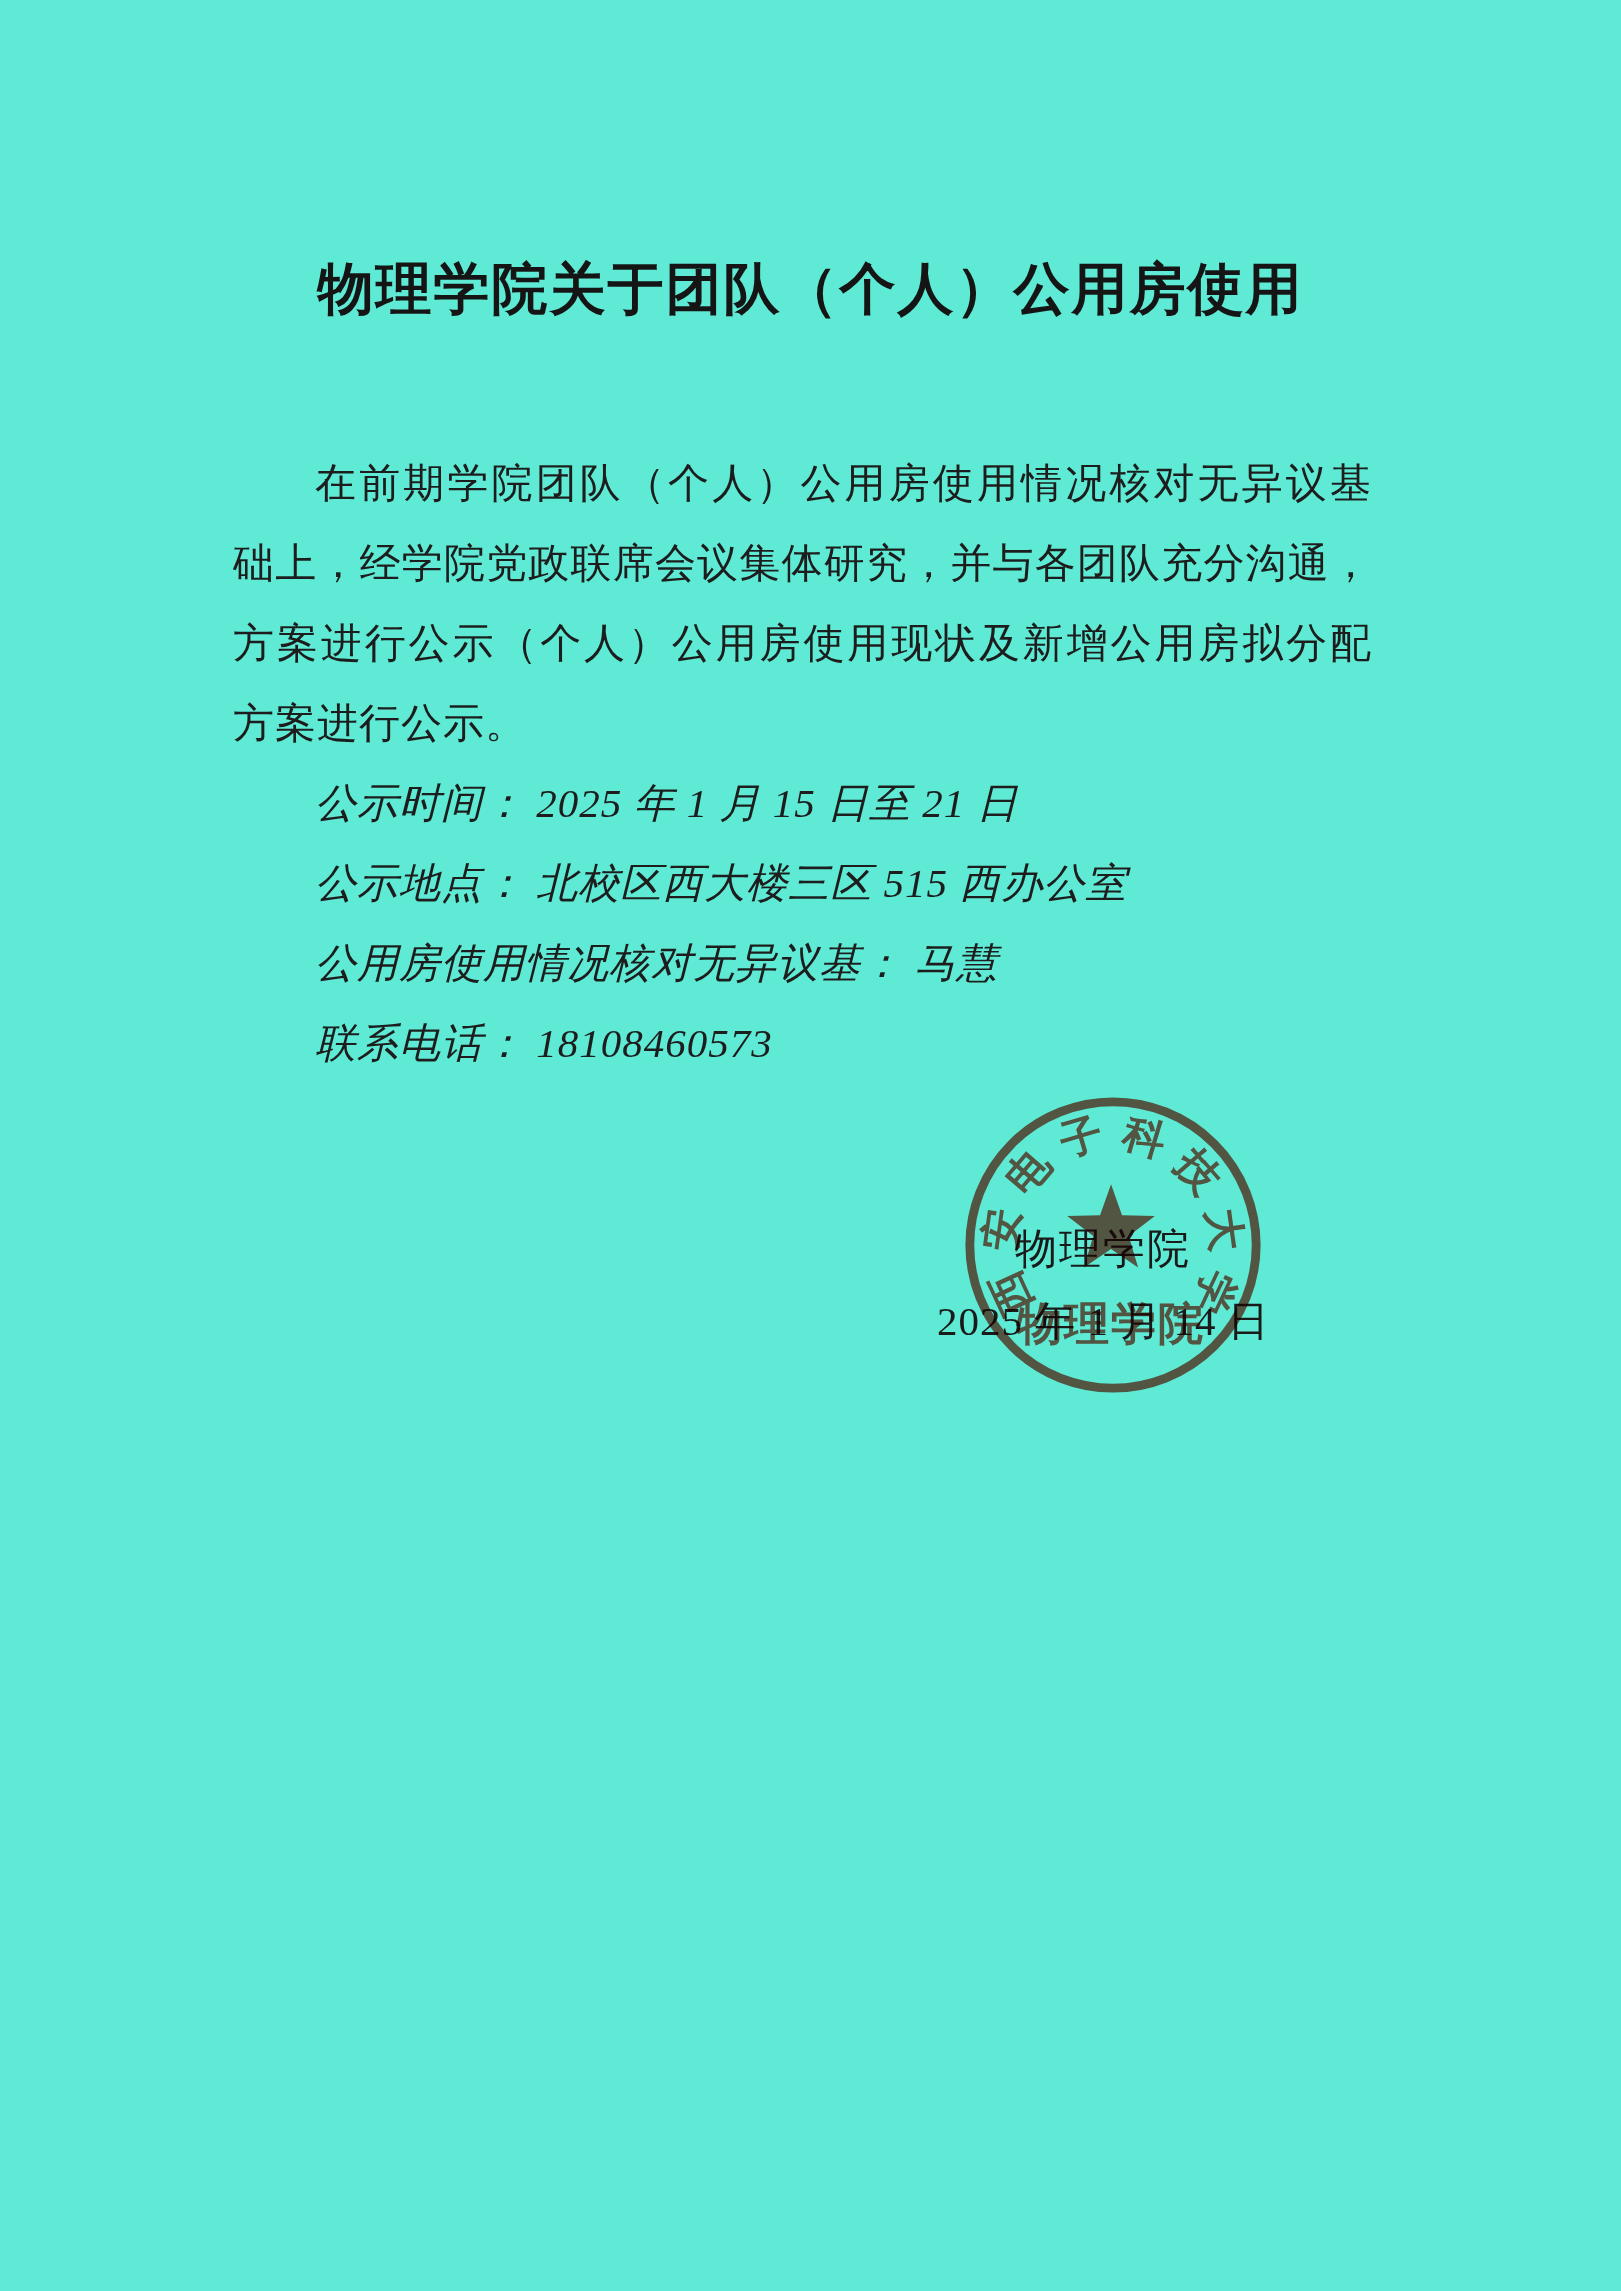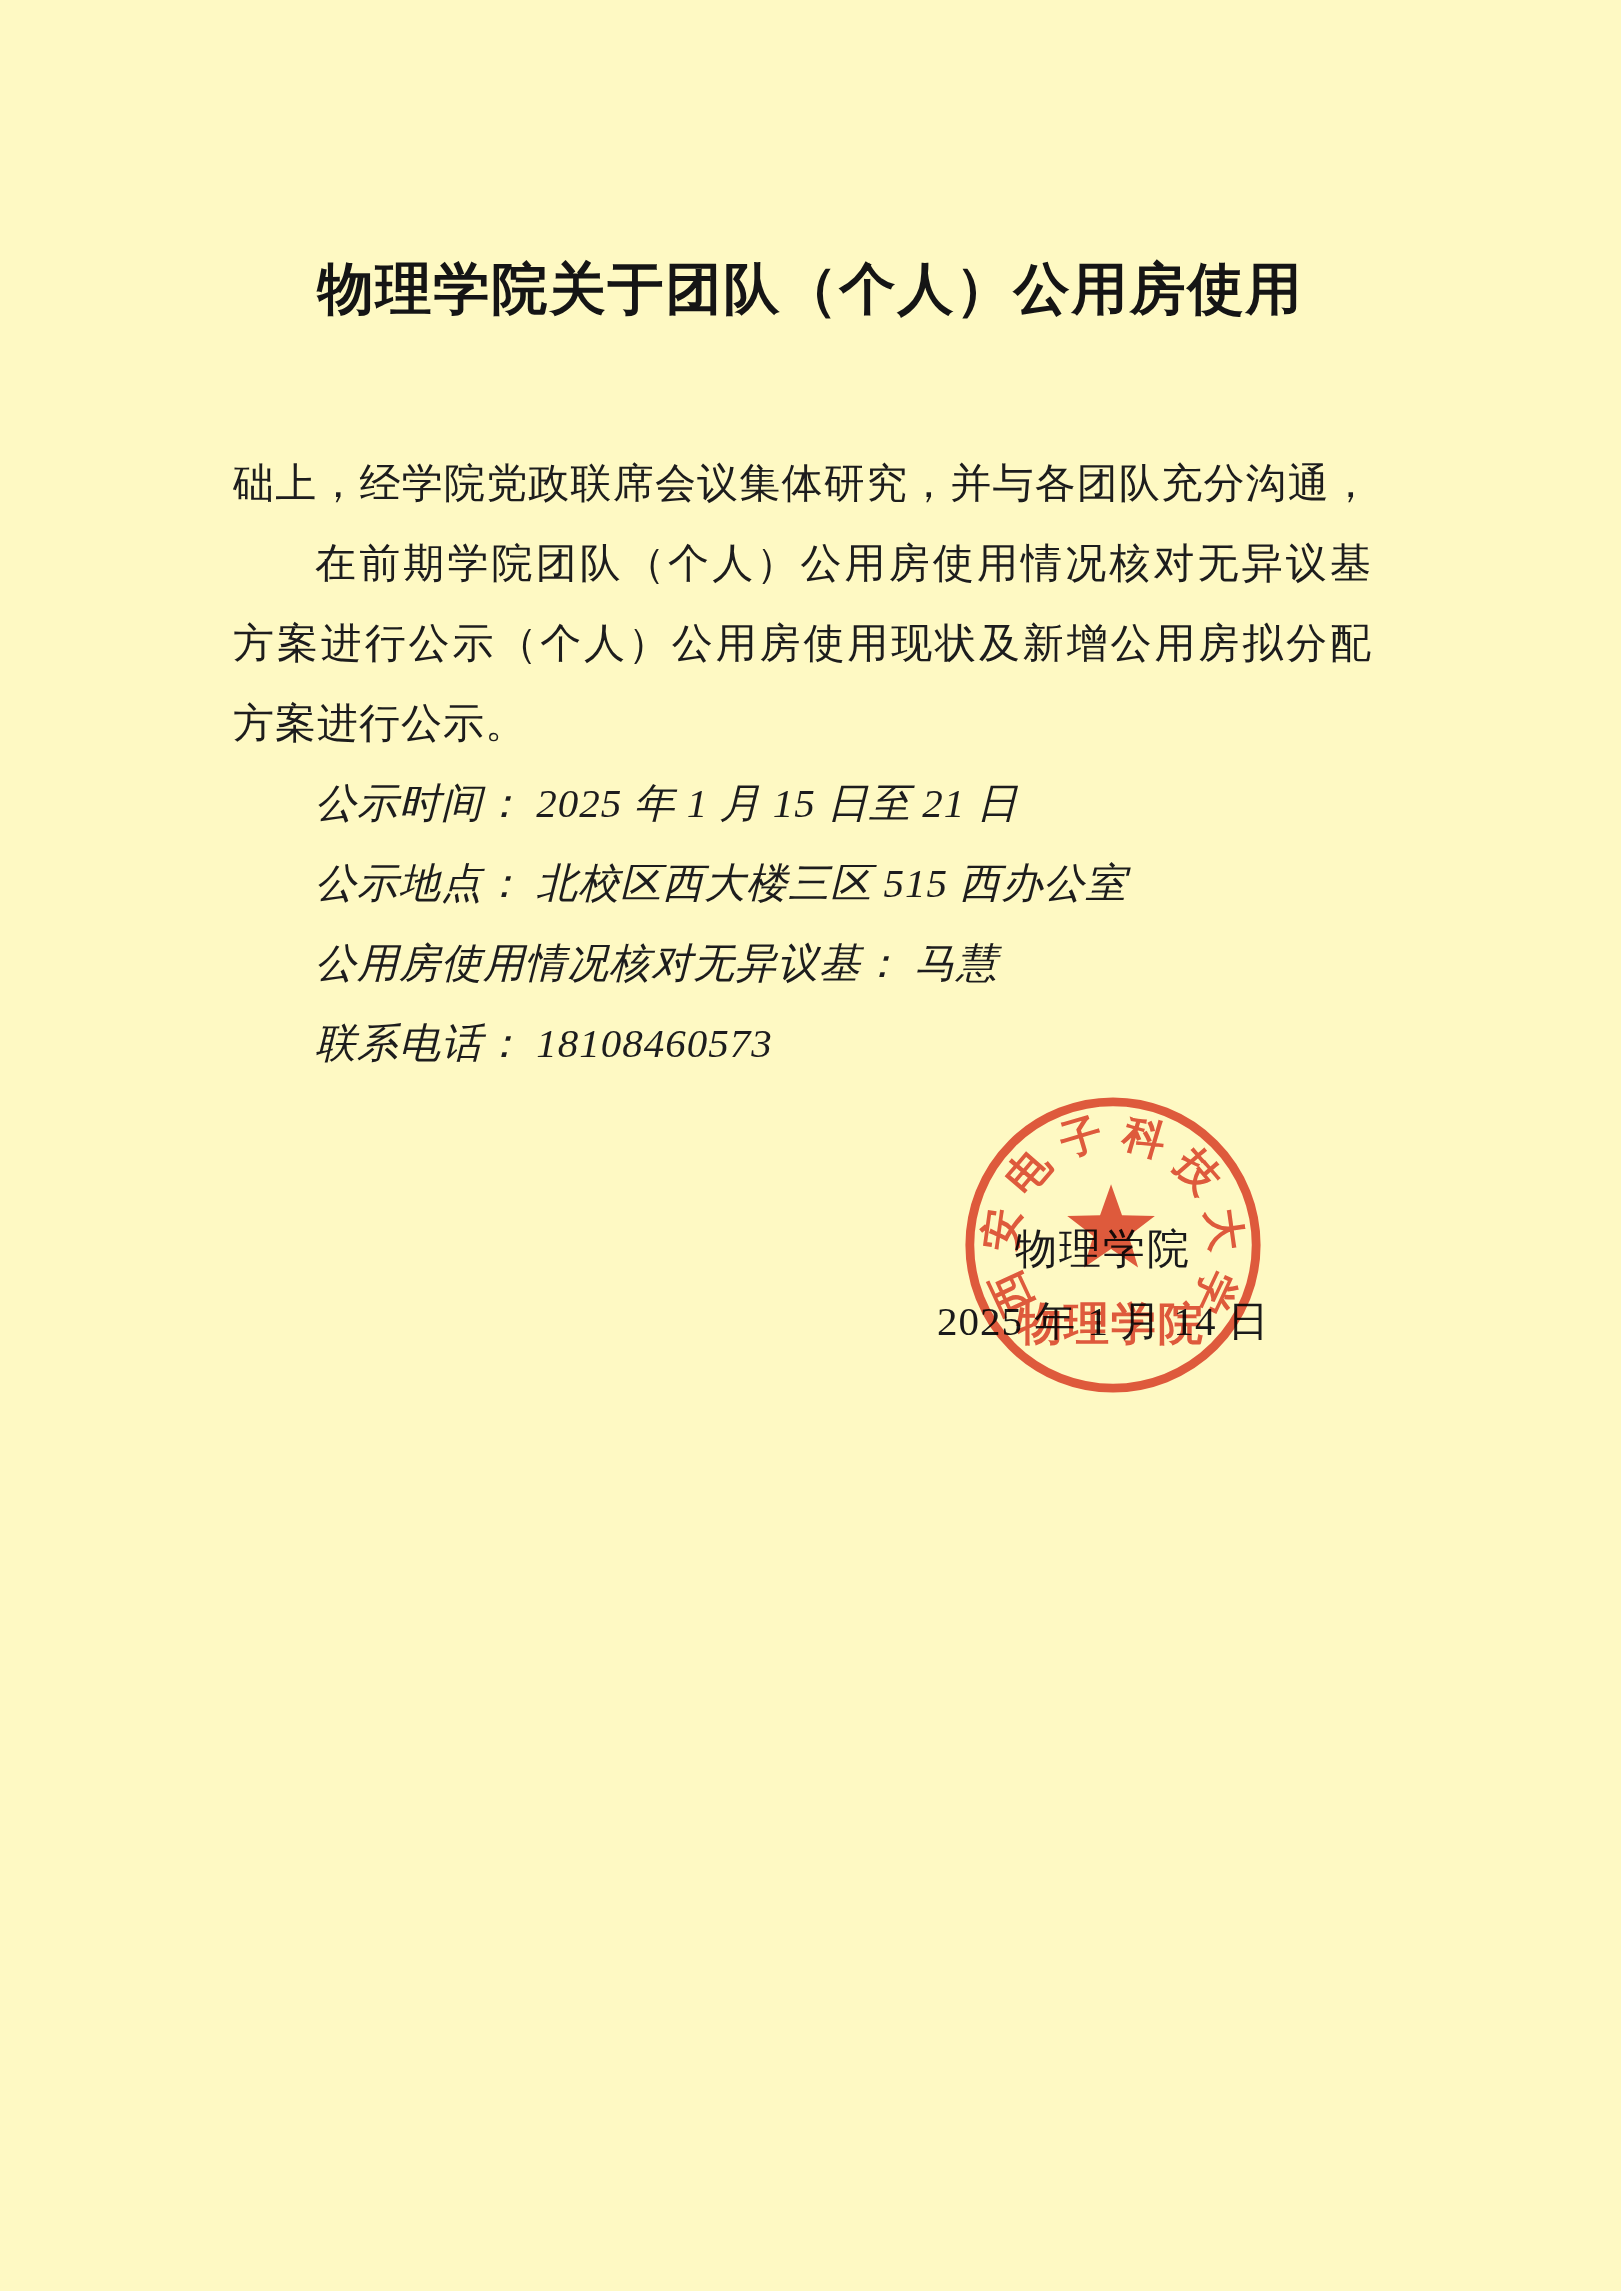--- a/index.html
+++ b/index.html
@@ -1,20 +1,20 @@
 <!DOCTYPE html>
 <html><head>
 <meta charset="utf-8">
 <style>
   html,body{margin:0;padding:0;background:#e9e9e9;}
   .page{
     position:relative;
     width:1621px;height:2292px;
     margin:0 auto;
-    background:#fef9c3;
+    background:#5eead4;
     color:#1f1f1f;
     font-family:"Liberation Serif","DejaVu Serif",serif;
     overflow:hidden;
   }
   .title{
     position:absolute;top:208px;left:108px;right:108px;
     text-align:center;
     font-weight:700;
     font-size:56px;line-height:86px;letter-spacing:2px;
     color:#151515;
@@ -53,22 +53,22 @@
 </head>
 <body>
 
 <div class="page">
 
   <h1 class="title">
     <span class="title-line">物理学院关于团队（个人）公用房使用</span>
   </h1>
 
   <div class="body-block">
+    <div class="body-line first">在前期学院团队（个人）公用房使用情况核对无异议基</div>
     <div class="body-line">础上，经学院党政联席会议集体研究，并与各团队充分沟通，</div>
-    <div class="body-line first">在前期学院团队（个人）公用房使用情况核对无异议基</div>
     <div class="body-line">方案进行公示（个人）公用房使用现状及新增公用房拟分配</div>
     <div class="body-line last">方案进行公示。</div>
     <div class="info-line">公示时间： 2025 年 1 月 15 日至 21 日</div>
     <div class="info-line">公示地点： 北校区西大楼三区 515 西办公室</div>
     <div class="info-line">公用房使用情况核对无异议基： 马慧</div>
     <div class="info-line">联系电话： 18108460573</div>
   </div>
 
   <div class="sig-name">物理学院</div>
   <div class="sig-date">2025 年 1 月 14 日</div>

